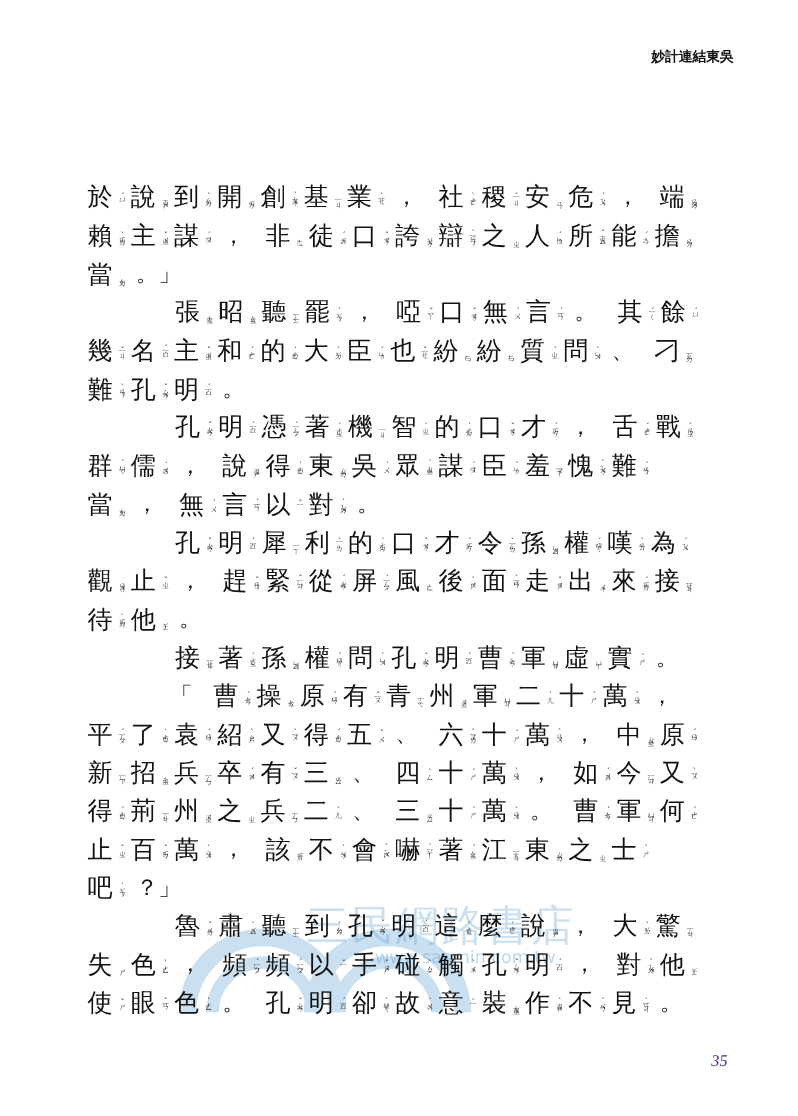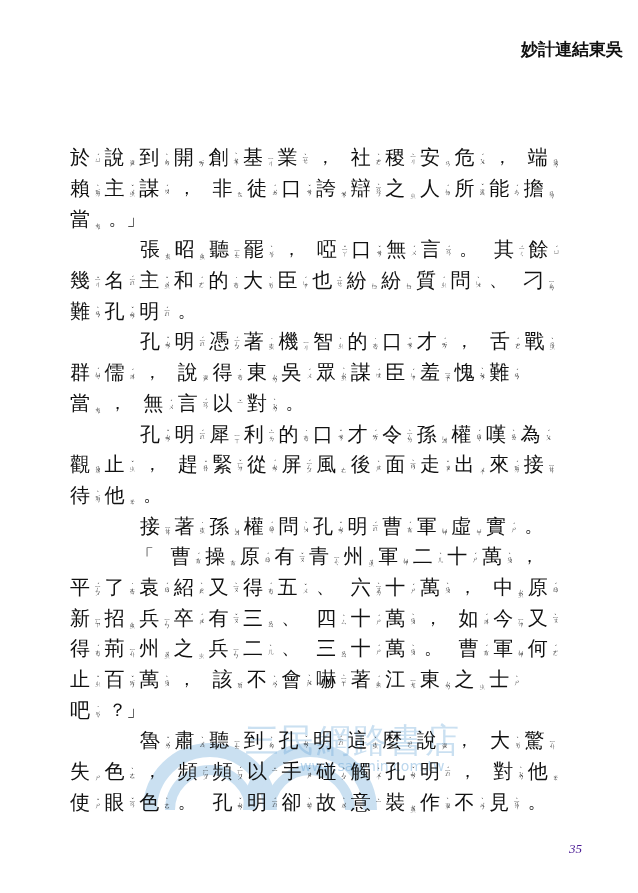--- a/index.html
+++ b/index.html
@@ -1,18 +1,18 @@
 <!DOCTYPE html>
 <html><head>
 <meta charset="utf-8">
 <style>
   html, body { margin: 0; padding: 0; background: #ffffff; }
   body { width: 638px; height: 893px; position: relative; overflow: hidden;
          font-family: "DejaVu Serif", "Liberation Serif", serif; color: #111; }
-  .header-title { position: absolute; top: 38px; left: 521px; font-size: 17px; font-weight: bold;
+  .header-title { position: absolute; top: 38px; left: 521px; font-size: 11px; font-weight: bold;
                   letter-spacing: 0px; color: #111; font-family: "DejaVu Sans", sans-serif; }
   .page-number { position: absolute; top: 841px; left: 569px; font-size: 13px; font-style: italic;
                  color: #4c1d95; font-family: "Liberation Serif", serif; }
   .body-text { position: absolute; left: 70px; top: 142px; width: 460px; }
   .line { height: 30.7px; display: flex; align-items: center; white-space: nowrap; }
   .line.indent { padding-left: 70px; }
   .line.indent-q { padding-left: 62px; }
   .cell { display: inline-flex; align-items: center; width: 34.6px; flex: 0 0 34.6px; }
   .ch { font-size: 20px; line-height: 22px; width: 22px; text-align: left; }
   .zy { font-size: 6.5px; line-height: 6.5px; width: 9px; writing-mode: vertical-rl;

